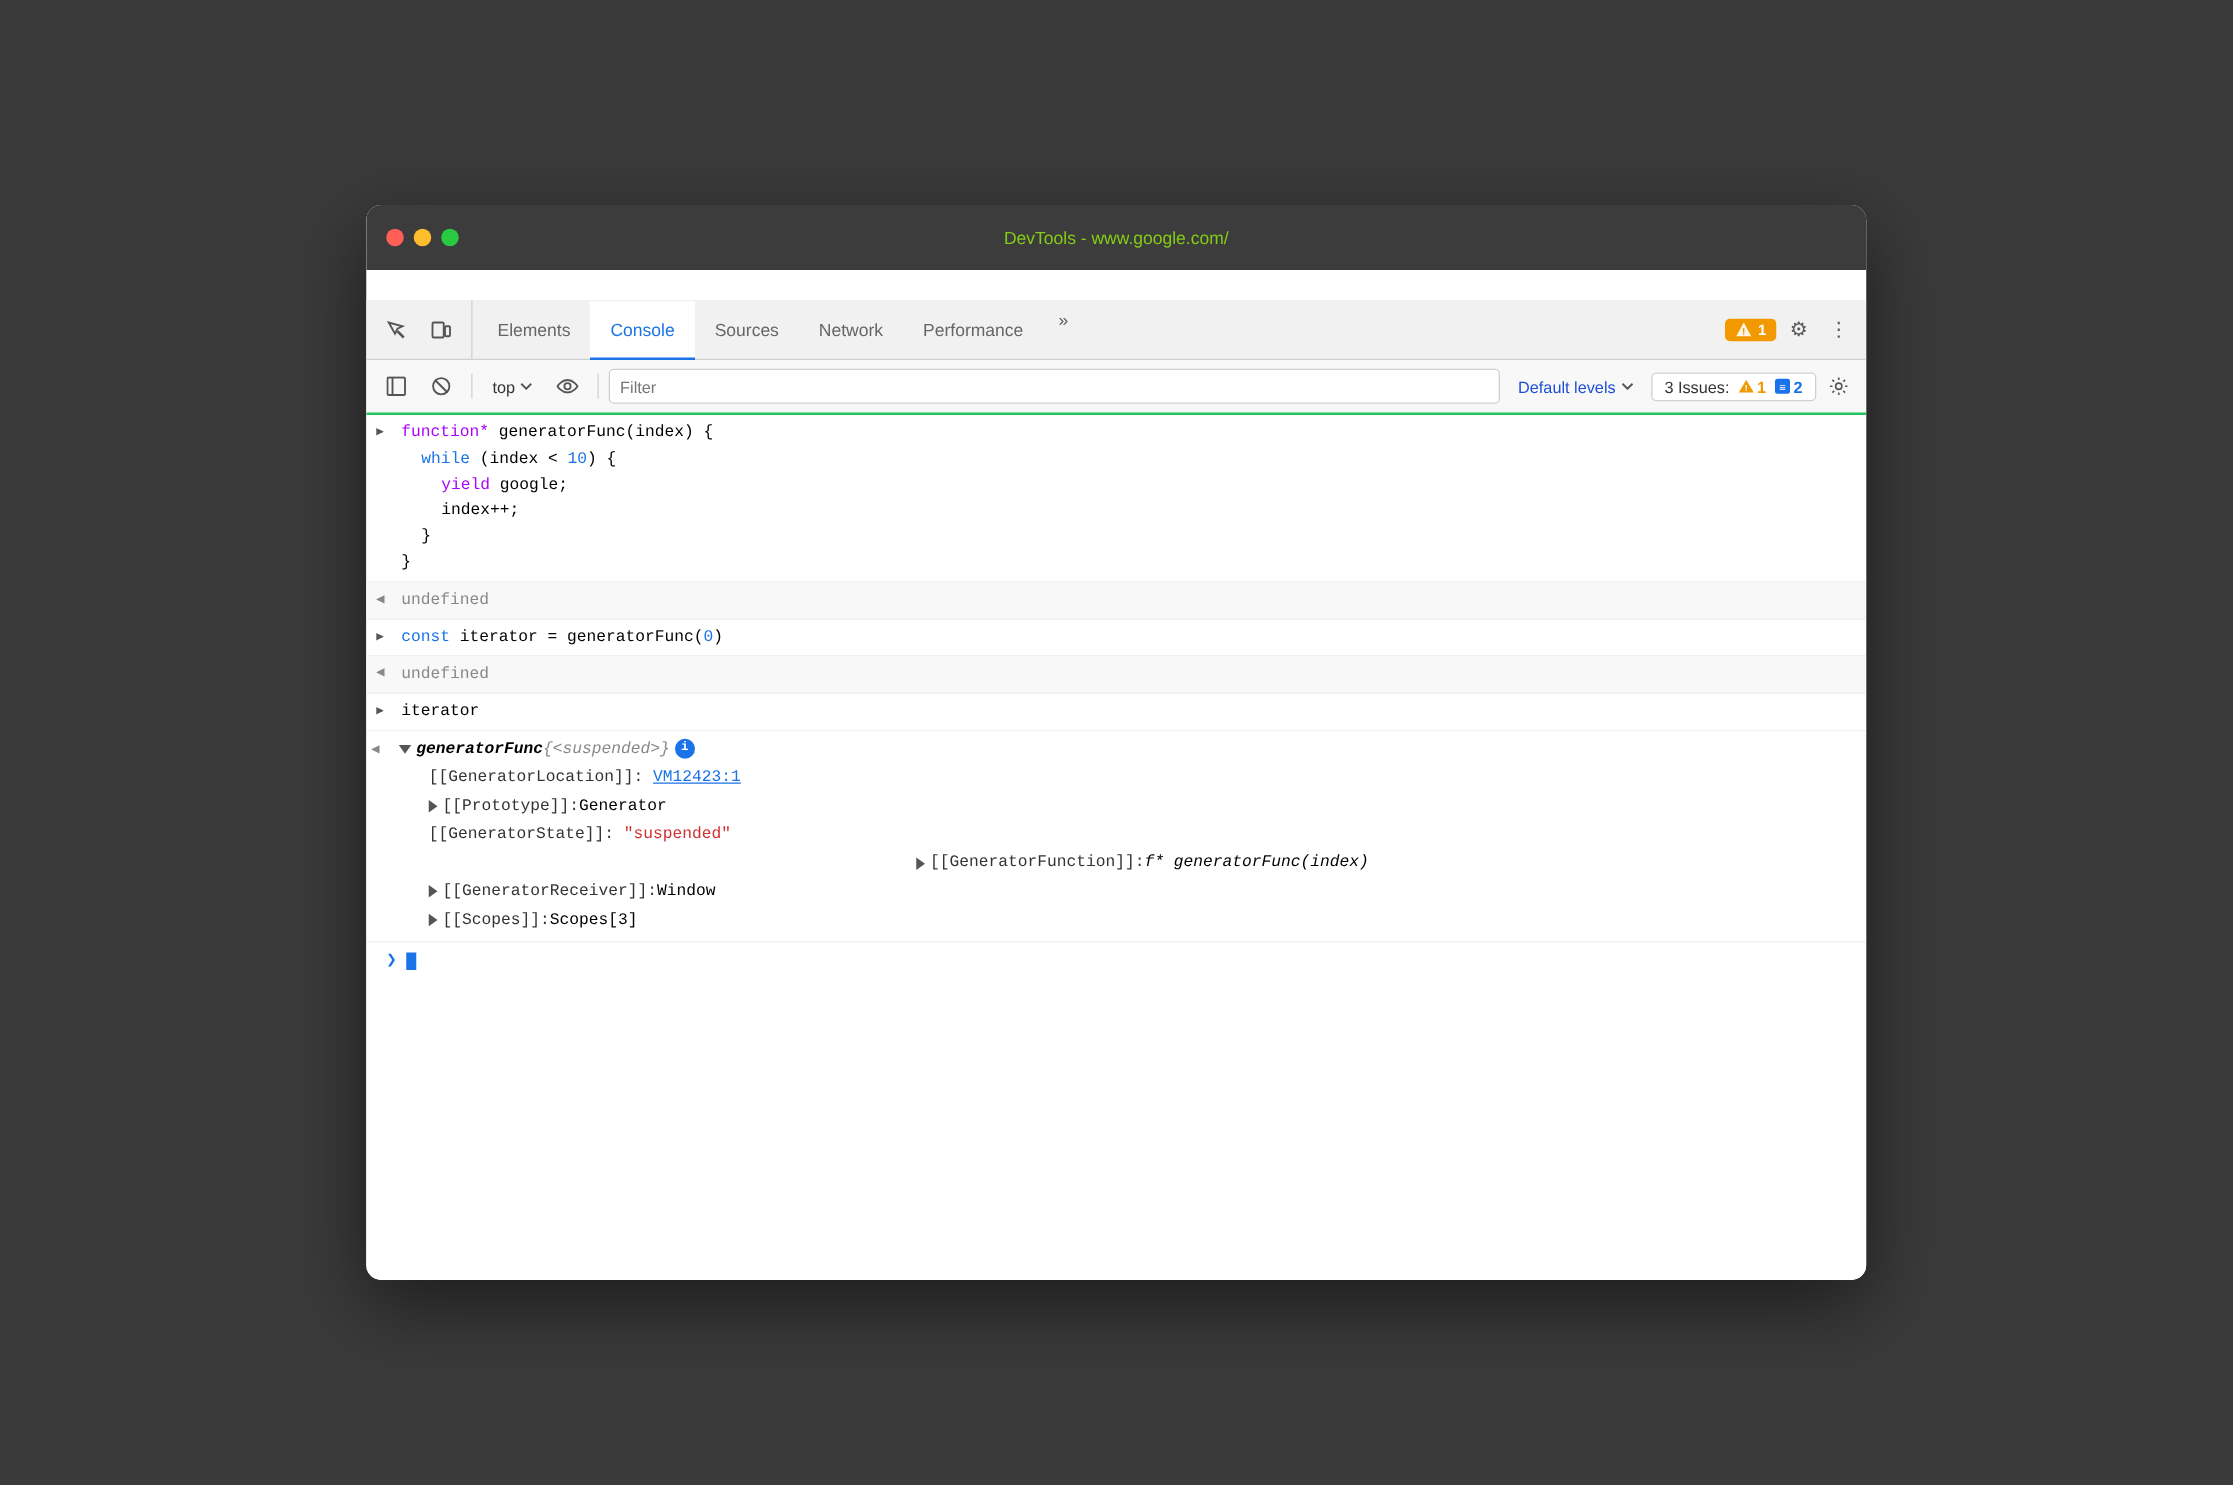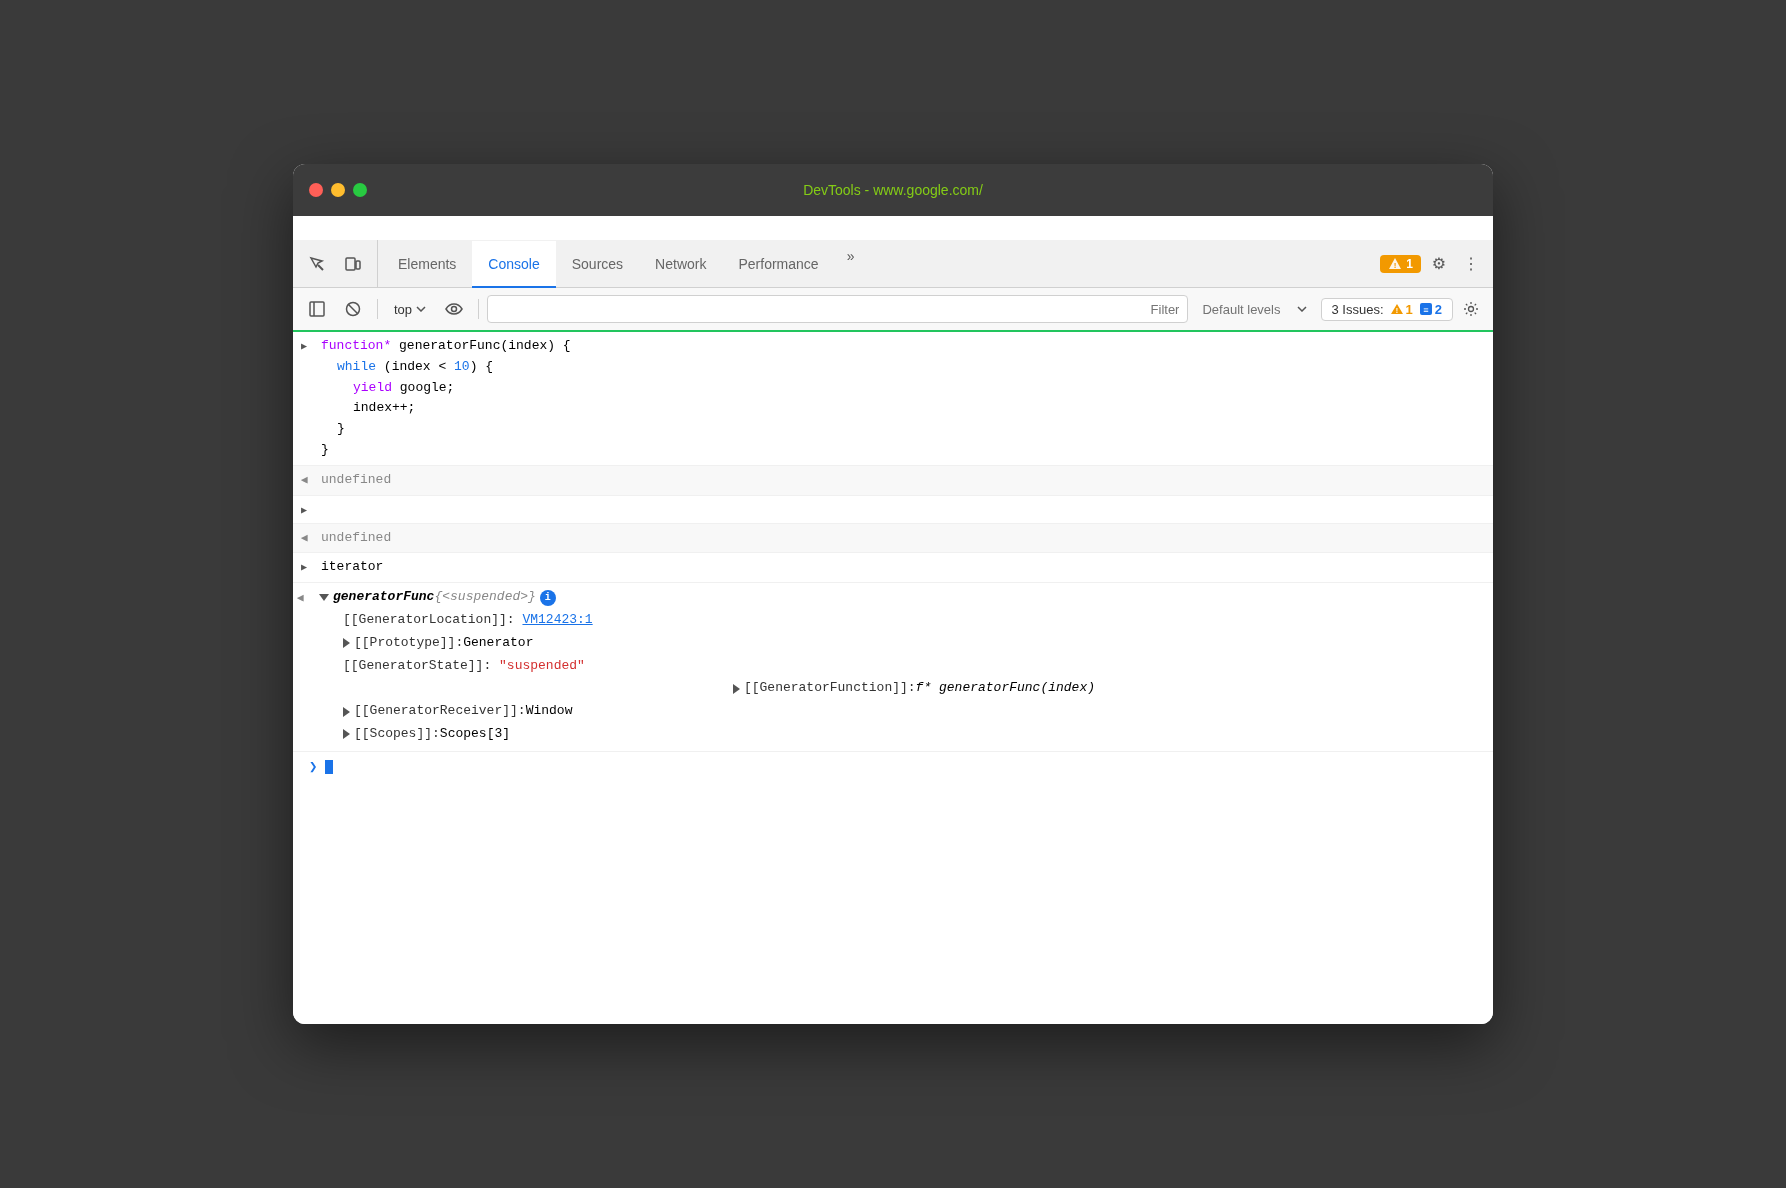--- a/index.html
+++ b/index.html
@@ -215,33 +215,32 @@
     .filter-input {
       flex: 1;
       height: 28px;
       border: 1px solid #d0d0d0;
       border-radius: 4px;
       padding: 0 8px;
       font-size: 13px;
       color: #333;
       background: white;
       outline: none;
-      text-align: right;
     }
 
     .default-levels {
       display: flex;
       align-items: center;
-      gap: 16px;
+      gap: 4px;
       padding: 4px 10px;
       border: none;
       background: transparent;
       cursor: pointer;
       font-size: 13px;
-      color: #737373;
+      color: #1d4ed8;
       border-radius: 4px;
       white-space: nowrap;
     }
 
     .issues-badge {
       display: flex;
       align-items: center;
       gap: 6px;
       padding: 3px 10px;
       border: 1px solid #d0d0d0;
@@ -553,20 +552,24 @@
 
     <div class="console-entry" style="background:#f8f8f8;">
       <div class="entry-arrow result" style="padding-left:8px; color:#888; font-size:11px;">◀</div>
       <div class="entry-content">
         <span class="undefined-text">undefined</span>
       </div>
     </div>
 
     <div class="console-entry">
       <div class="entry-arrow expand" style="padding-left:8px; padding-top:3px; color:#555; font-size:10px;">▶</div>
+      <div class="entry-content">
+        <span class="kw-blue">const</span>
+        <span> iterator = generatorFunc(</span><span class="num">0</span><span>)</span>
+      </div>
     </div>
 
     <div class="console-entry" style="background:#f8f8f8;">
       <div class="entry-arrow result" style="padding-left:8px; color:#888; font-size:11px;">◀</div>
       <div class="entry-content">
         <span class="undefined-text">undefined</span>
       </div>
     </div>
 
     <div class="console-entry">

